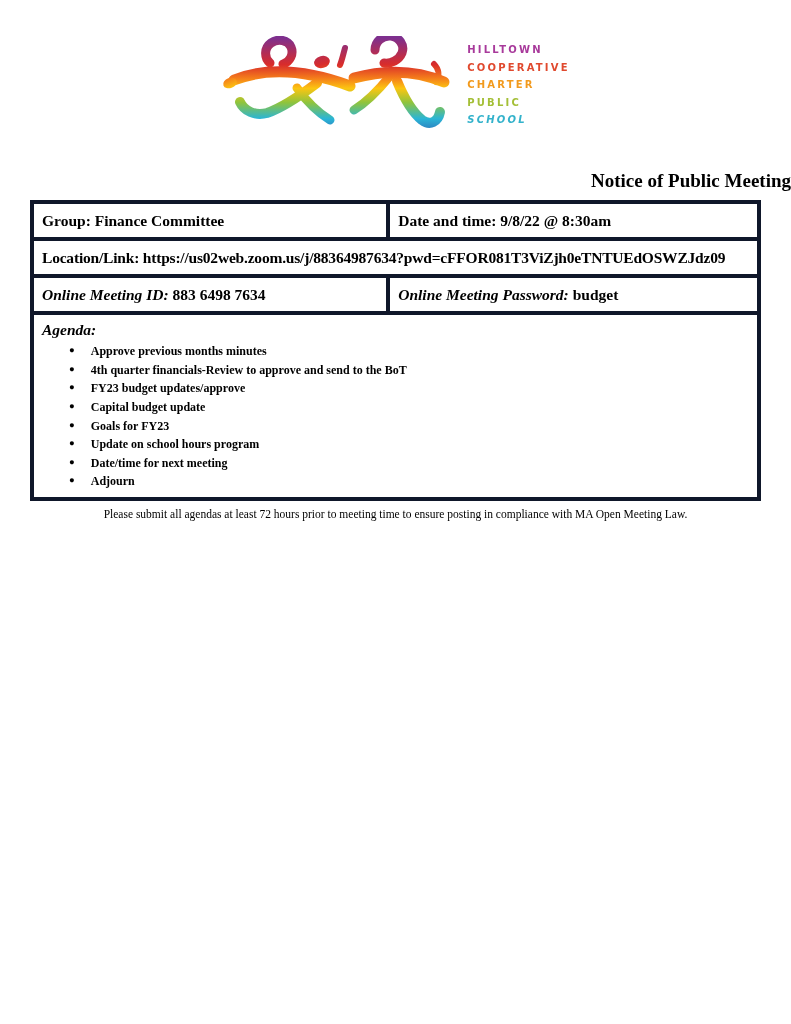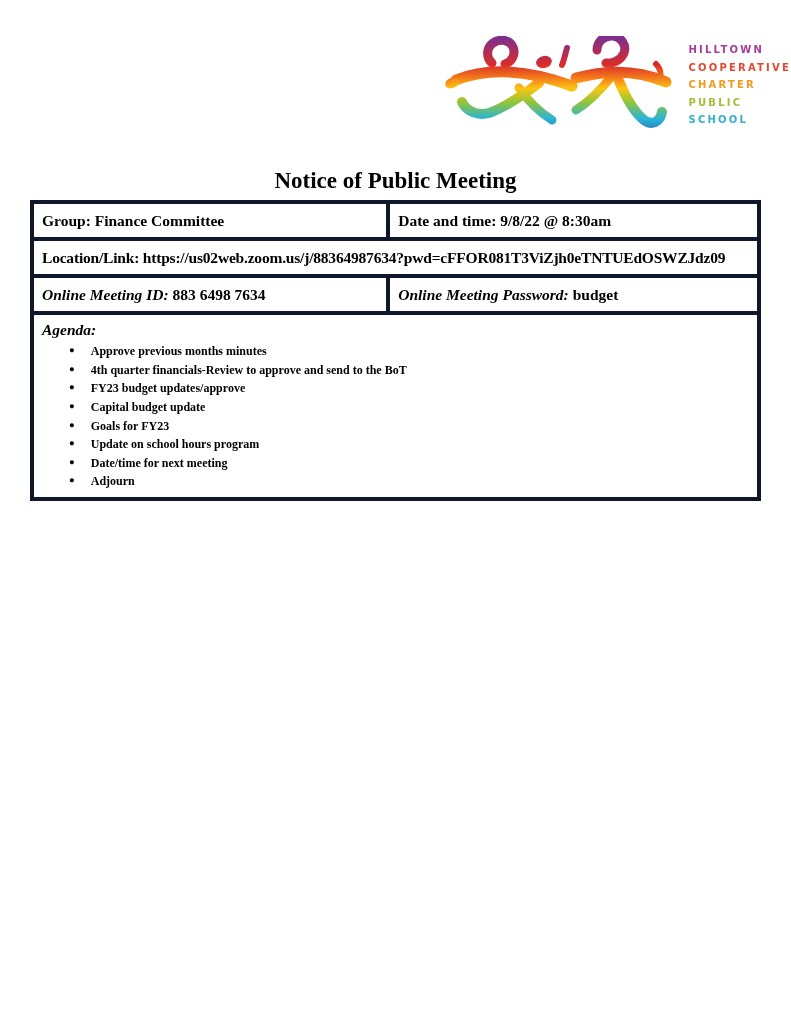--- a/index.html
+++ b/index.html
@@ -7,42 +7,42 @@
     position:relative;
     width:791px;height:1024px;
     background:#ffffff;
     font-family:"Liberation Serif",serif;
     color:#000;
     overflow:hidden;
   }
   
   .logo-row{
     display:flex;
-    justify-content:flex-end;
+    justify-content:center;
     align-items:flex-start;
     margin:0 auto;
     padding-top:36px;
     gap:14px;
     height:102px;
   }
   .logo-figures{display:block;}
   .logo-text{padding-top:5px;}
   .logo-line{
     font-family:"DejaVu Sans",sans-serif;
     font-weight:bold;
     font-size:10px;
     letter-spacing:2.2px;
     line-height:17.5px;
     white-space:nowrap;
   }
   
   .doc-title{
     margin:30px 0 6px 0;
-    text-align:center;
-    font-size:23px;
+    text-align:right;
+    font-size:19px;
     font-weight:bold;
     line-height:26px;
   }
   
   table.meeting{
     width:731px;
     margin:0 auto;
     border-collapse:collapse;
     table-layout:fixed;
   }
@@ -122,21 +122,21 @@
       <g fill="url(#rb)" stroke="none">
         <ellipse cx="8" cy="47" rx="7" ry="5" transform="rotate(-20 8 47)"></ellipse>
         <ellipse cx="100" cy="26" rx="8" ry="6" transform="rotate(-15 100 26)"></ellipse>
       </g>
     </svg>
     <div class="logo-text">
       <div class="logo-line" style="color: rgb(168, 58, 155);">HILLTOWN</div>
       <div class="logo-line" style="color: rgb(224, 73, 46);">COOPERATIVE</div>
       <div class="logo-line" style="color: rgb(242, 154, 29);">CHARTER</div>
       <div class="logo-line" style="color: rgb(164, 191, 55);">PUBLIC</div>
-      <div class="logo-line" style="color: rgb(51, 178, 203);">SCHOOL</div>
+      <div class="logo-line" style="color: rgb(51, 178, 203); font-style: italic;">SCHOOL</div>
     </div>
   </div>
 
   <h1 class="doc-title">Notice of Public Meeting</h1>
 
   <table class="meeting">
     <colgroup>
         <col style="width:49%">
         <col style="width:51%">
       </colgroup>
@@ -167,14 +167,15 @@
           <li>Goals for FY23</li>
           <li>Update on school hours program</li>
           <li>Date/time for next meeting</li>
           <li>Adjourn</li>
         </ul>
       </td>
     </tr>
   </tbody>
     </table>
 
+  <p class="footer-note">Please submit all agendas at least 72 hours prior to meeting time to ensure posting in compliance with MA Open Meeting Law.</p>
 
 </div>
 
 </body></html>

